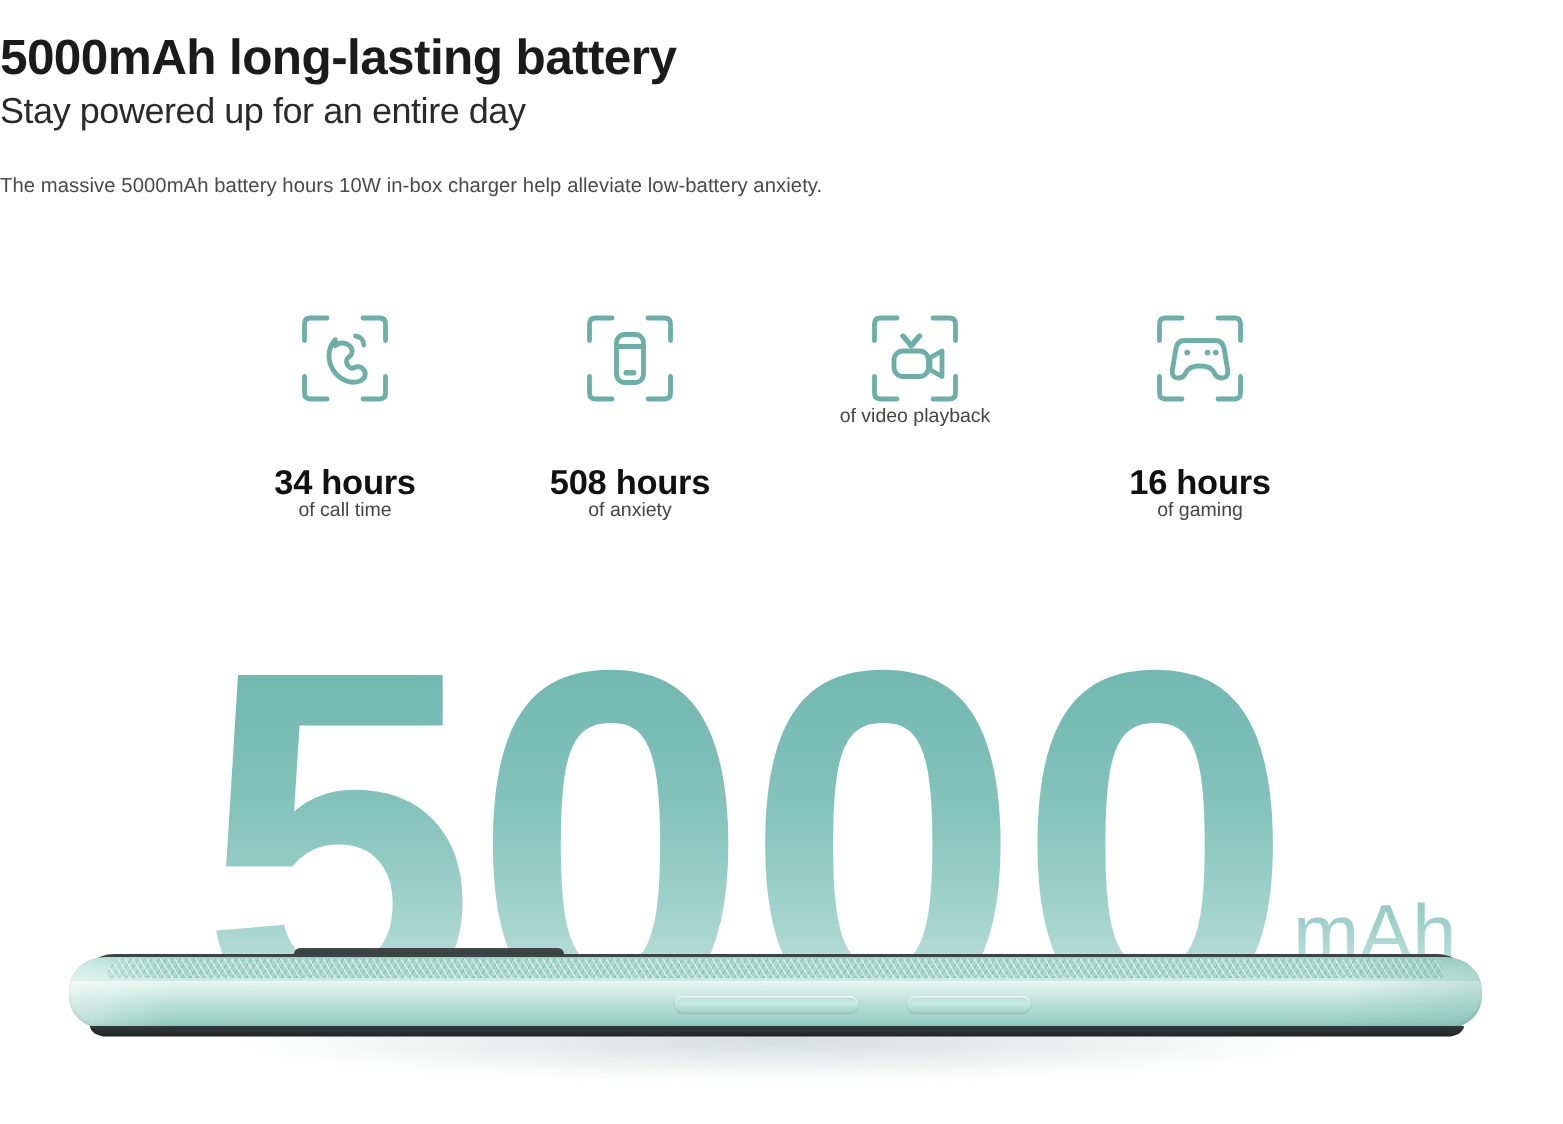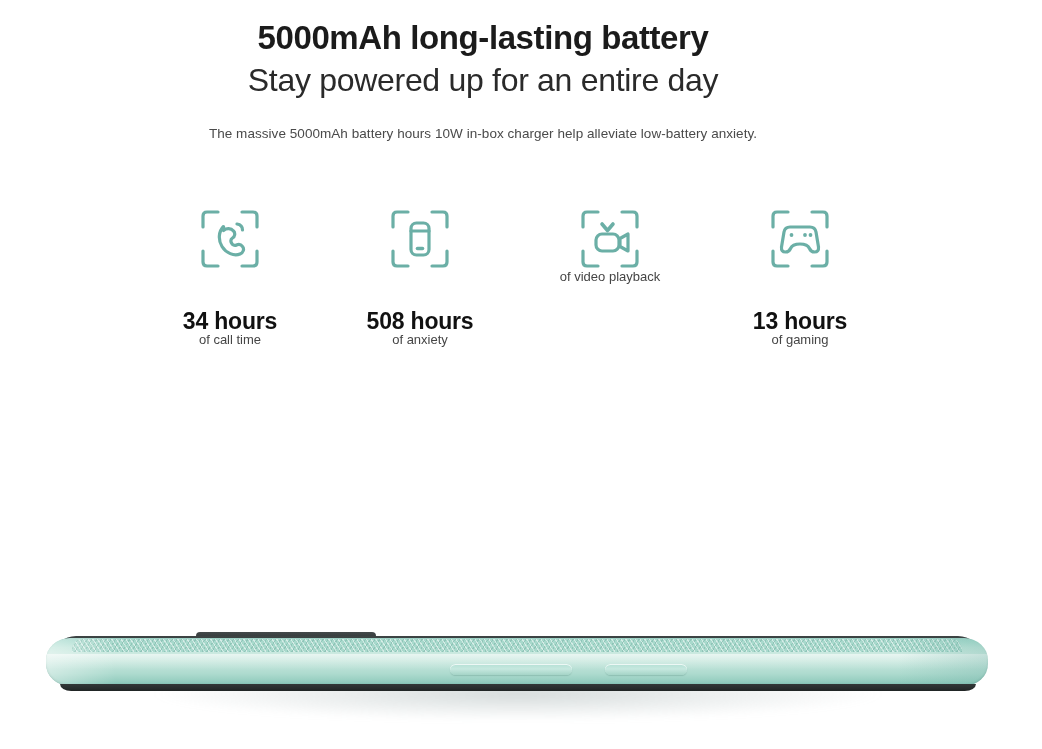--- a/index.html
+++ b/index.html
@@ -20,35 +20,34 @@
     overflow: hidden;
     background: #ffffff;
   }
 
   
   .header {
     position: absolute;
     top: 0;
     left: 0;
     width: 966px;
-    text-align: center;
   }
   .headline {
     margin: 0;
     padding-top: 17px;
     font-size: 33px;
     font-weight: bold;
     letter-spacing: -0.4px;
     color: #1b1b1b;
     line-height: 1.25;
   }
   .subheadline {
     margin: 0;
     padding-top: 2px;
-    font-size: 32px;
+    font-size: 24px;
     font-weight: 400;
     letter-spacing: -0.3px;
     color: #2a2a2a;
     line-height: 1.25;
   }
   .description {
     margin: 0;
     padding-top: 26px;
     font-size: 13.5px;
     font-weight: 400;
@@ -364,26 +363,30 @@
                    Q29.5 42 27.5 46.5
                    Q26 50 22.5 50
                    Q18 50 18.5 45
                    L21 30
                    Q22 25 27 25 Z"></path>
           <circle cx="28.5" cy="33" r="1.9" fill="#6bafa6" stroke="none"></circle>
           <circle cx="42" cy="33" r="1.9" fill="#6bafa6" stroke="none"></circle>
           <circle cx="47.5" cy="33" r="1.9" fill="#6bafa6" stroke="none"></circle>
         </svg>
       </div>
-      <div class="stat-value">13 hours</div>
+      <div class="stat-value">16 hours</div>
       <div class="stat-label">of gaming</div>
     </div>
 
   </div>
 
+  <div class="bignum-wrap">
+    <div class="bignum">5000</div>
+    <div class="bigunit">mAh</div>
+  </div>
 
   <div class="phone-stage">
     <div class="phone-shadow"></div>
     <div class="phone">
       <div class="phone-bump"></div>
       <div class="phone-frame"></div>
       <div class="phone-body">
         <div class="phone-texture"></div>
         <div class="phone-sheen"></div>
         <div class="phone-endcap"></div>

